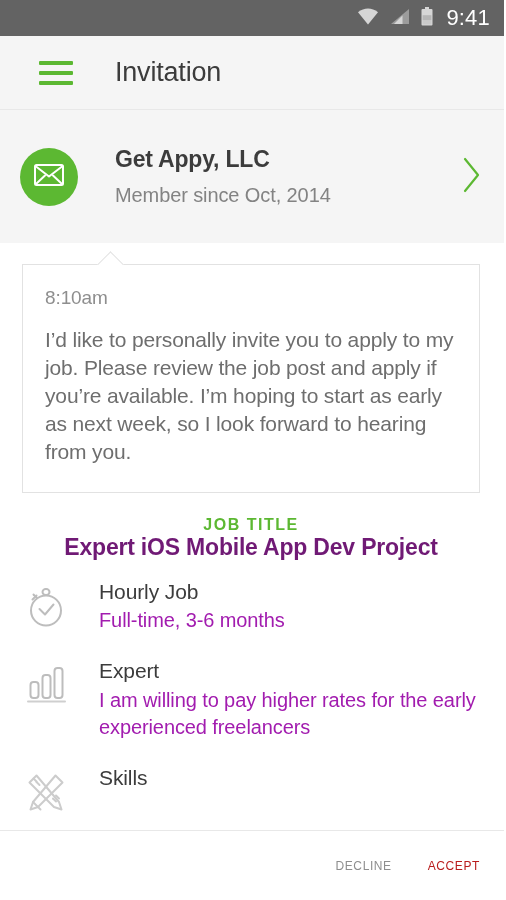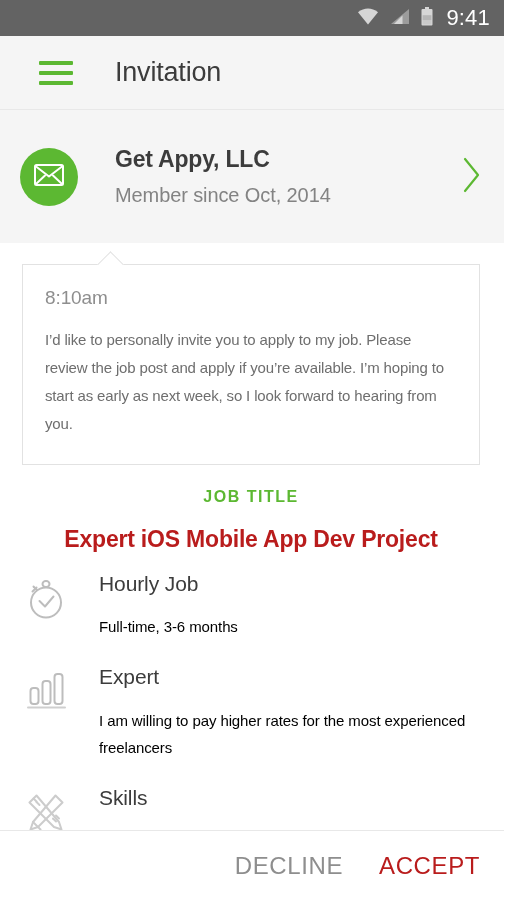--- a/index.html
+++ b/index.html
@@ -159,39 +159,39 @@
     background: #ffffff;
     padding: 22px 22px 26px 22px;
   }
   .bubble-time {
     font-size: 19px;
     color: #8e8e8e;
     letter-spacing: -0.1px;
   }
   .bubble-body {
     margin-top: 17px;
-    font-size: 15px;
+    font-size: 21px;
     line-height: 28px;
     color: #6e6e6e;
     letter-spacing: -0.15px;
   }
 
   
   .job-head { margin: 23px 24px 0 22px; text-align: center; }
   .job-label {
     font-size: 16px;
     font-weight: 700;
     color: #5cb832;
     letter-spacing: 1.5px;
   }
   .job-title {
-    margin-top: 20px;
+    margin-top: 0;
     font-size: 23px;
     font-weight: 700;
-    color: #b91c1c;
+    color: #701a75;
     letter-spacing: -0.2px;
   }
 
   
   .detail-list { margin: 18px 24px 0 22px; }
   .detail-row {
     display: flex;
     align-items: flex-start;
     margin-bottom: 24px;
   }
@@ -207,41 +207,41 @@
     margin-left: 25px;
     min-width: 0;
   }
   .detail-title {
     font-size: 21px;
     color: #3c3c3c;
     letter-spacing: -0.1px;
     line-height: 1.25;
   }
   .detail-sub {
-    margin-top: 16px;
-    font-size: 15px;
-    color: #000000;
+    margin-top: 2px;
+    font-size: 20px;
+    color: #a21caf;
     line-height: 27px;
     letter-spacing: -0.1px;
   }
 
   
   .action-bar {
     flex: 0 0 70px;
     height: 70px;
     background: #ffffff;
     border-top: 1px solid #e8e8e8;
     display: flex;
     align-items: center;
     justify-content: flex-end;
     padding-right: 22px;
     gap: 32px;
   }
   .btn-text {
-    font-size: 24px;
+    font-size: 12px;
     font-weight: 400;
     letter-spacing: 0.6px;
     background: none;
     border: none;
     cursor: pointer;
     font-family: "Liberation Sans", sans-serif;
     padding: 6px 2px;
   }
   .btn-decline { color: #8e8e8e; }
   .btn-accept { color: #b91c1c; }
@@ -344,21 +344,21 @@
         <div class="detail-icon">
           <svg width="48" height="44" viewBox="0 0 48 44">
             <rect x="8.5" y="20" width="8" height="16" rx="3" fill="none" stroke="#bdbdbd" stroke-width="2"></rect>
             <rect x="20.5" y="13" width="8" height="23" rx="3" fill="none" stroke="#bdbdbd" stroke-width="2"></rect>
             <rect x="32.5" y="6" width="8" height="30" rx="3" fill="none" stroke="#bdbdbd" stroke-width="2"></rect>
             <path d="M6 39.5 L43 39.5" stroke="#cfcfcf" stroke-width="2" stroke-linecap="round"></path>
           </svg>
         </div>
         <div class="detail-text">
           <div class="detail-title">Expert</div>
-          <div class="detail-sub">I am willing to pay higher rates for the most experienced freelancers</div>
+          <div class="detail-sub">I am willing to pay higher rates for the early experienced freelancers</div>
         </div>
       </div>
 
       <div class="detail-row">
         <div class="detail-icon">
           <svg width="48" height="48" viewBox="0 0 48 48">
             <g stroke="#cccccc" stroke-width="2" fill="none" stroke-linejoin="round" stroke-linecap="round">
               <path d="M33.5 6.5 L40.5 13.5 L16 38 L8.5 40.5 L11 33 Z"></path>
               <path d="M11 33 L18.5 40.5"></path>
               <path d="M14.5 6.5 L7.5 13.5 L32 38 L39.5 40.5 L37 33 Z"></path>

